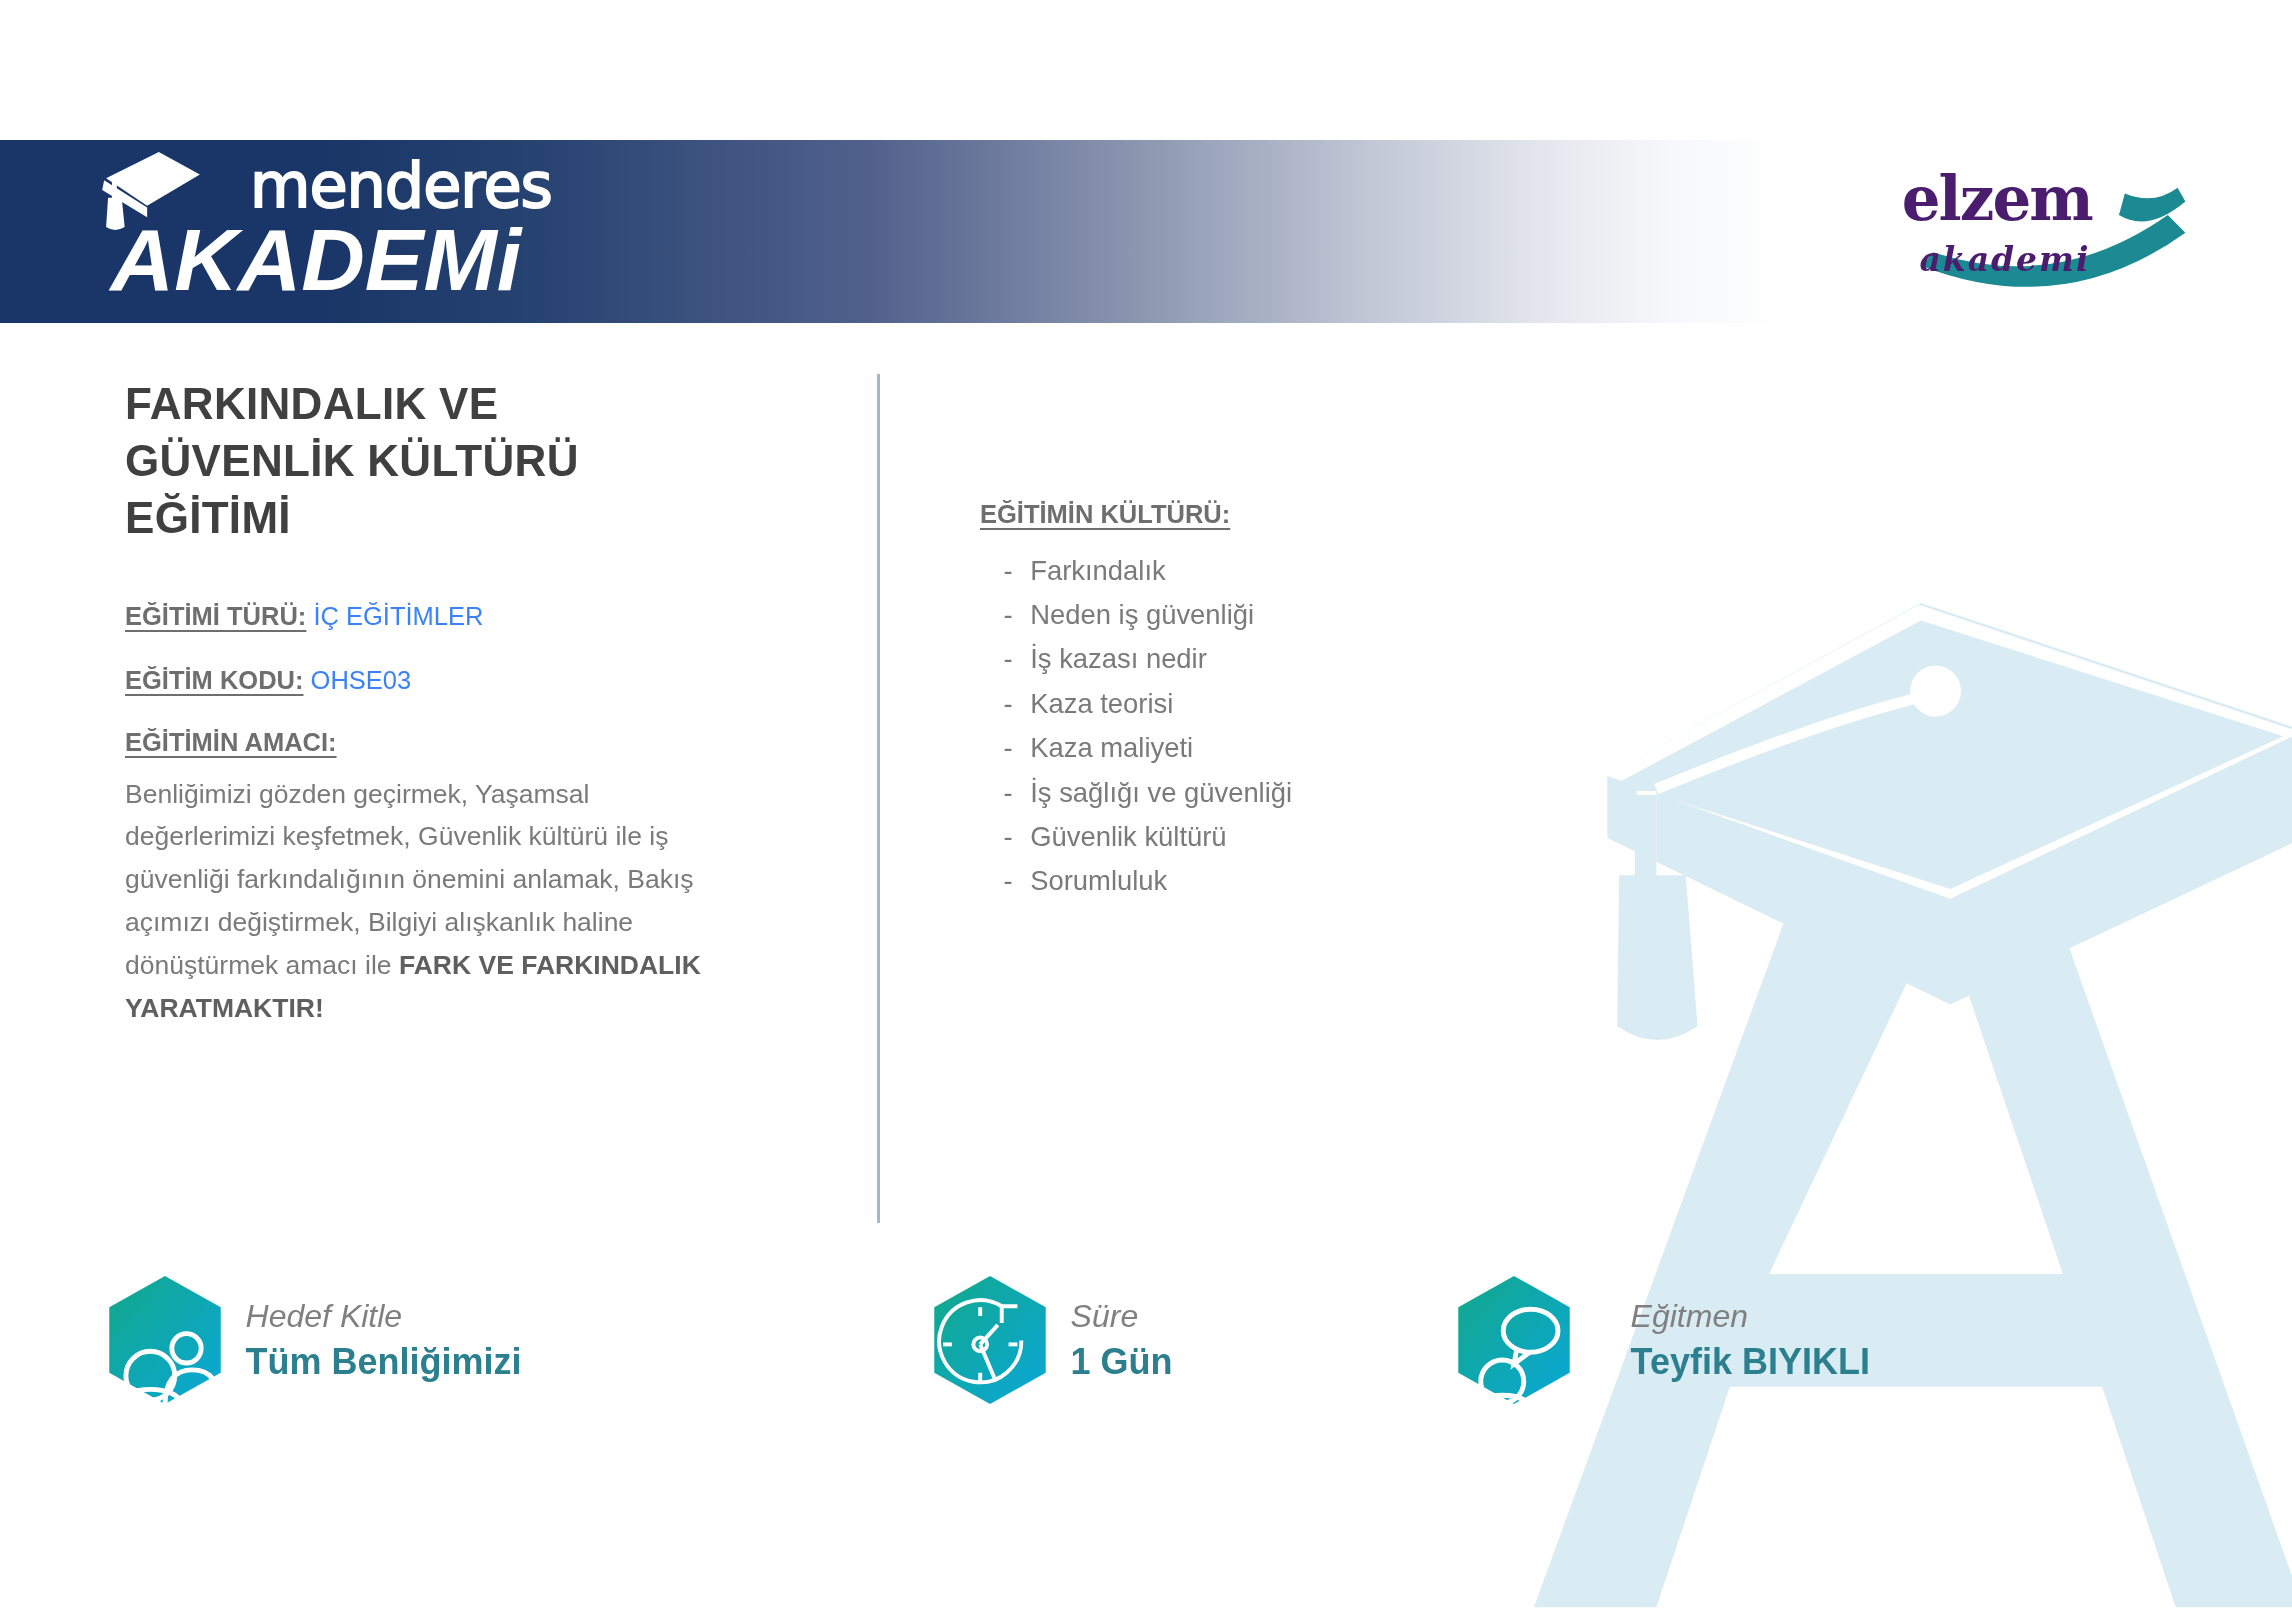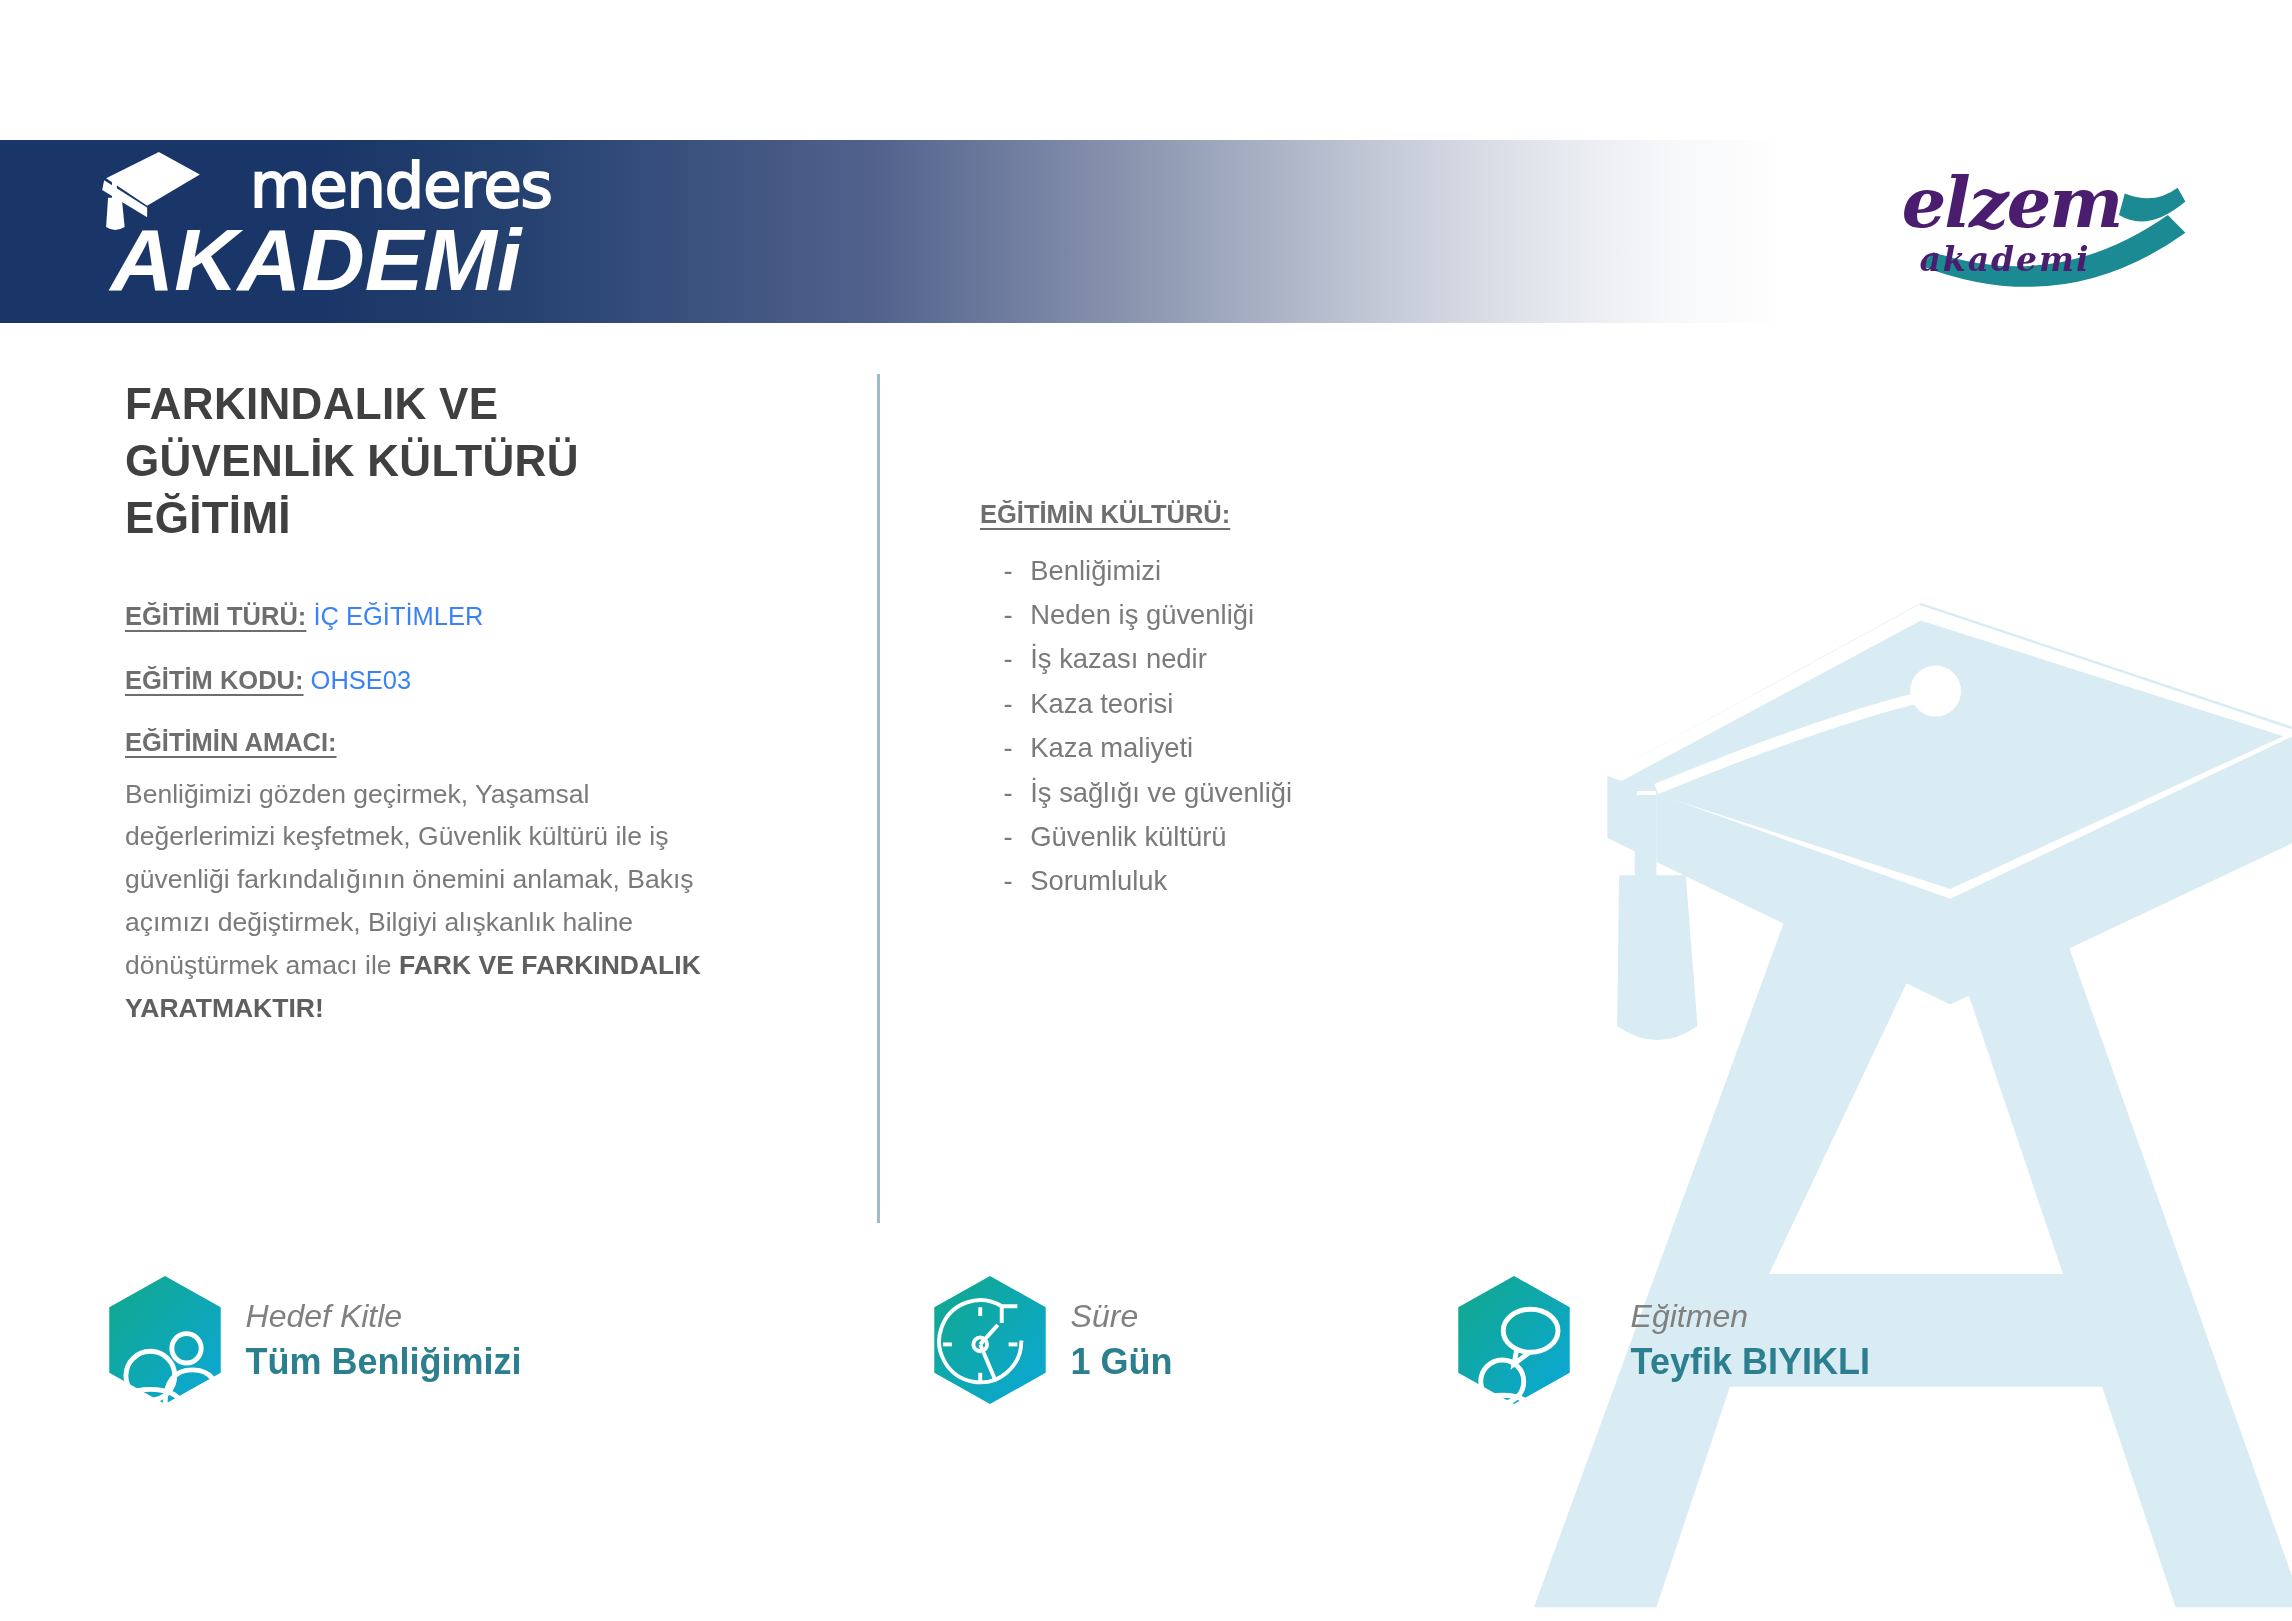--- a/index.html
+++ b/index.html
@@ -32,22 +32,22 @@
     position:absolute;left:17.6px;top:67px;
     font-size:88px;font-weight:bold;font-style:italic;line-height:1;
     letter-spacing:0px;color:#ffffff;
     font-family:"Liberation Sans",sans-serif;
   }
 
   
   #elzem-logo{position:absolute;left:1892px;top:176px;width:323px;height:127px;}
   #elzem-word{
     position:absolute;left:9.8px;top:-7.8px;
-    font-family:"DejaVu Serif",serif;font-style:italic;font-weight:bold;
-    font-size:70px;color:#4b1d6e;letter-spacing:-2px;line-height:1;
+    font-family:"DejaVu Serif",serif;font-weight:bold;
+    font-size:61px;color:#4b1d6e;letter-spacing:-2px;line-height:1;
   }
   #elzem-akademi{
     position:absolute;left:27.4px;top:67px;
     font-family:"DejaVu Serif",serif;font-style:italic;font-weight:bold;
     font-size:33px;color:#4b1d6e;letter-spacing:2px;line-height:1;
   }
 
   
   #watermark{
     position:absolute;left:1529px;top:544px;width:774px;height:1077px;
@@ -175,21 +175,21 @@
   </div>
 </div>
 
 <div id="divider"></div>
 
 <div id="right-col">
   <div id="content-label">EĞİTİMİN KÜLTÜRÜ:</div>
   <ul id="content-list">
       <li>
         <span class="dash">-</span>
-        <span>Benliğimizi</span>
+        <span>Farkındalık</span>
       </li>
       <li>
         <span class="dash">-</span>
         <span>Neden iş güvenliği</span>
       </li>
       <li>
         <span class="dash">-</span>
         <span>İş kazası nedir</span>
       </li>
       <li>

